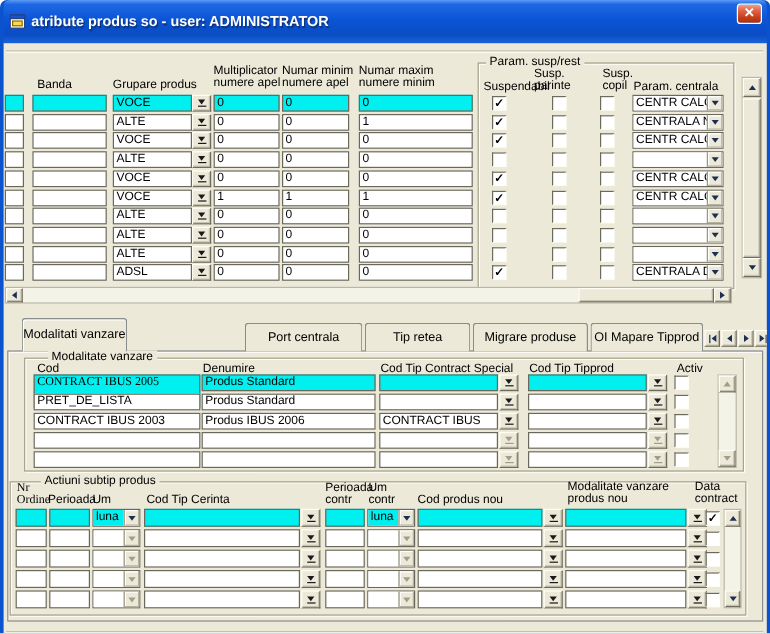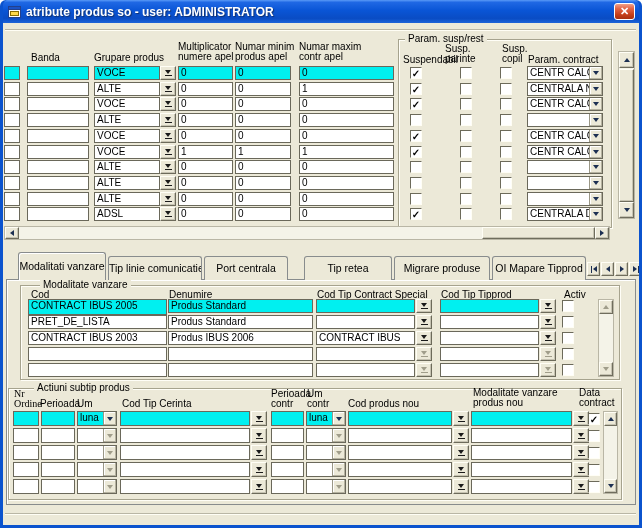--- a/index.html
+++ b/index.html
@@ -1,18 +1,18 @@
 <!DOCTYPE html>
 <html style="--hl: #00F0F0;"><head>
 <meta charset="utf-8">
 <style>
   *{margin:0;padding:0;box-sizing:border-box;}
   body{background:#fff;font-family:"Liberation Sans",sans-serif;}
   .window{position:relative;width:642px;height:528px;background:#0b53ce;padding:0 3px 3px 3px;border-radius:6px 6px 0 0;overflow:hidden;}
-  .titlebar{position:relative;height:23px;background:linear-gradient(180deg,#5a9af7 0%,#1f68e4 10%,#0a55d6 45%,#0a4cc4 80%,#1b63d9 100%);border-radius:5px 5px 0 0;display:flex;align-items:center;padding-left:5px;gap:4px;}
+  .titlebar{position:relative;height:36px;background:linear-gradient(180deg,#5a9af7 0%,#1f68e4 10%,#0a55d6 45%,#0a4cc4 80%,#1b63d9 100%);border-radius:5px 5px 0 0;display:flex;align-items:center;padding-left:5px;gap:4px;}
   .title-text{color:#fff;font-weight:bold;font-size:12px;text-shadow:1px 1px 1px #10306e;white-space:nowrap;}
   .closebtn{position:absolute;right:4px;top:3px;width:21px;height:17px;border-radius:3px;border:1px solid #fff;background:linear-gradient(180deg,#f0a088 0%,#e36648 30%,#c63f1a 70%,#a8300f 100%);color:#fff;font-size:11px;font-weight:bold;text-align:center;line-height:15px;cursor:default;}
   .content{position:relative;width:636px;height:502px;background:#ece9d8;overflow:hidden;font-size:10px;}
   .lbl{position:absolute;font-size:10px;line-height:10px;color:#000;white-space:pre-line;}
   .overlay{position:absolute;inset:0;}
   .fld{position:absolute;background:#fff;border:1px solid #6a685a;font-size:10px;line-height:12px;padding:0 2px;overflow:hidden;white-space:nowrap;}
   .hl{background:var(--hl,#00F0F0) !important;}
   .lovbtn{position:absolute;width:16px;background:#ece9d8;border:1px solid;border-color:#fffef5 #6c6a5a #6c6a5a #fffef5;box-shadow:inset -1px -1px 0 #c6c3b2;display:flex;align-items:center;justify-content:center;}
   .lg{display:flex;flex-direction:column;align-items:center;}
   .tri{width:0;height:0;border-left:3px solid transparent;border-right:3px solid transparent;border-top:4px solid #1a1a1a;}
@@ -59,32 +59,32 @@
   </div>
 
   <div class="content">
     <div class="groove" style="left:2px;top:6px;width:631px;"></div>
 
     <div class="lbl" style="left:28px;top:30px;">Banda</div>
     <div class="lbl" style="left:91px;top:30px;">Grupare produs</div>
     <div class="lbl" style="left:175px;top:19px;">Multiplicator
 numere apel</div>
     <div class="lbl" style="left:232px;top:19px;">Numar minim
-produs apel</div>
+numere apel</div>
     <div class="lbl" style="left:296px;top:19px;">Numar maxim
-contr apel</div>
+numere minim</div>
 
     <div class="grp" style="left:395px;top:16px;width:214px;height:189px;">
       <div class="leg" style="left:6px;top:-7px;">Param. susp/rest</div>
       <div class="lbl" style="left:4px;top:15px;">Suspendabil</div>
       <div class="lbl" style="left:46px;top:4px;">Susp.
 parinte</div>
       <div class="lbl" style="left:103px;top:4px;">Susp.
 copil</div>
-      <div class="lbl" style="left:129px;top:15px;">Param. contract</div>
+      <div class="lbl" style="left:129px;top:15px;">Param. centrala</div>
     </div>
 
     <div class="overlay" id="top-rows">
         <div class="fld hl" style="left: 1px; top: 43px; width: 16px; height: 14px;"></div>
         <div class="fld hl" style="left: 24px; top: 43px; width: 62px; height: 14px;"></div>
         <div class="fld hl" style="left: 91px; top: 43px; width: 66px; height: 14px;">VOCE</div>
         <div class="lovbtn" style="left: 157px; top: 43px; height: 14px;">
           <div class="lg">
             <div class="tri"></div>
             <div class="bar"></div>
@@ -322,39 +322,38 @@
           <span class="t-l"></span>
         </div>
       <div class="navbtn" style="left:609px;">
           <span class="t-r"></span>
         </div>
       <div class="navbtn" style="left:623px;">
           <span class="t-r"></span>
           <span class="vbar"></span>
         </div>
     <div class="tab active" style="left: 12px; width: 88px;">Modalitati vanzare</div>
-        <div class="tab" style="left: 102px; width: 94px;">Tip linie comunicatie</div>
-        <div class="tab" style="left: 198px; width: 84px;">Port centrala</div>
+        <div class="tab" style="left: 198px; width: 98px;">Port centrala</div>
         <div class="tab" style="left: 298px; width: 88px;">Tip retea</div>
         <div class="tab" style="left: 388px; width: 96px;">Migrare produse</div>
         <div class="tab" style="left: 486px; width: 94px;">OI Mapare Tipprod</div>
       </div>
 
     <div class="panel"></div>
 
     <div class="grp" style="left:17px;top:262px;width:600px;height:95px;">
       <div class="leg" style="left:19px;top:-7px;">Modalitate vanzare</div>
       <div class="lbl" style="left:10px;top:4px;">Cod</div>
       <div class="lbl" style="left:148px;top:4px;">Denumire</div>
       <div class="lbl" style="left:296px;top:4px;">Cod Tip Contract Special</div>
       <div class="lbl" style="left:420px;top:4px;">Cod Tip Tipprod</div>
       <div class="lbl" style="left:543px;top:4px;">Activ</div>
     </div>
     <div class="overlay" id="mod-rows">
-        <div class="fld hl" style="left: 25px; top: 276px; width: 139px; height: 16px;">CONTRACT IBUS 2005</div>
+        <div class="fld hl" style="left: 25px; top: 276px; width: 139px; height: 28px; font-family: Liberation Serif, serif;">CONTRACT IBUS 2005</div>
         <div class="fld hl" style="left: 165px; top: 276px; width: 145px; height: 14px;">Produs Standard</div>
         <div class="fld hl" style="left: 313px; top: 276px; width: 99px; height: 14px;"></div>
         <div class="lovbtn" style="left: 413px; top: 276px; height: 14px;">
           <div class="lg">
             <div class="tri"></div>
             <div class="bar"></div>
           </div>
         </div>
         <div class="fld hl" style="left: 437px; top: 276px; width: 99px; height: 14px;"></div>
         <div class="lovbtn" style="left: 537px; top: 276px; height: 14px;">

